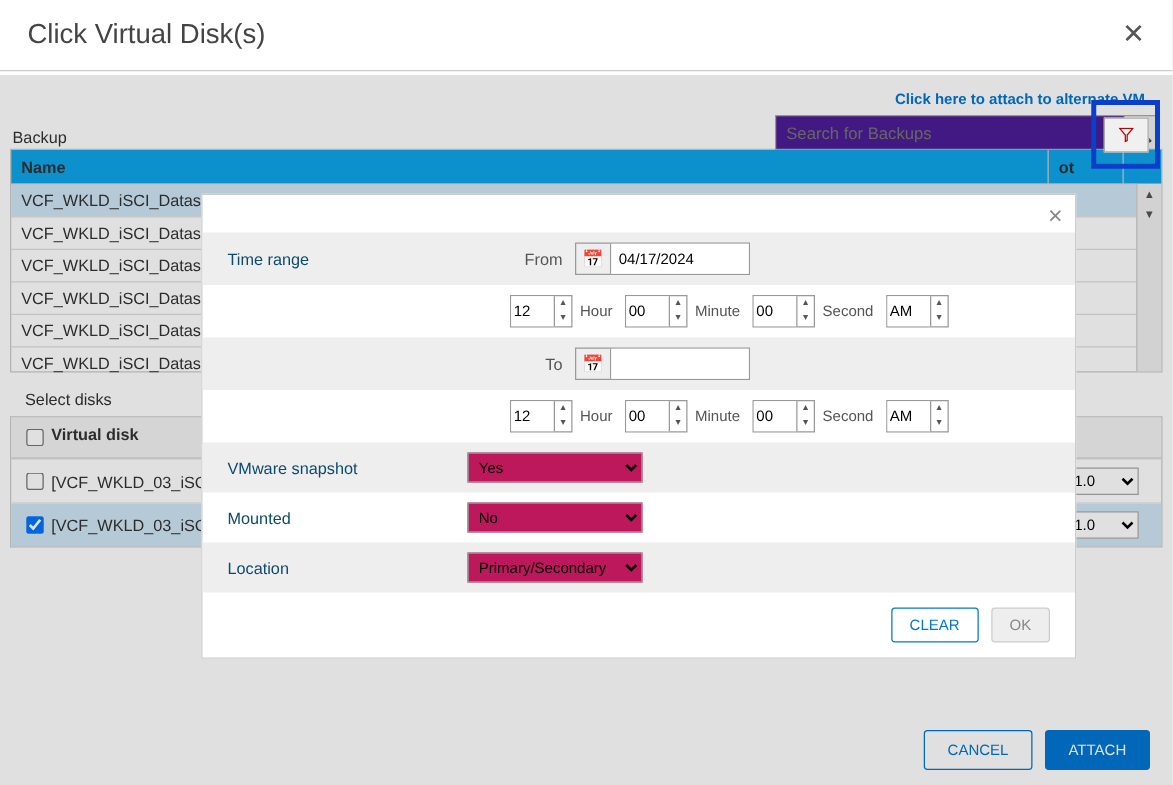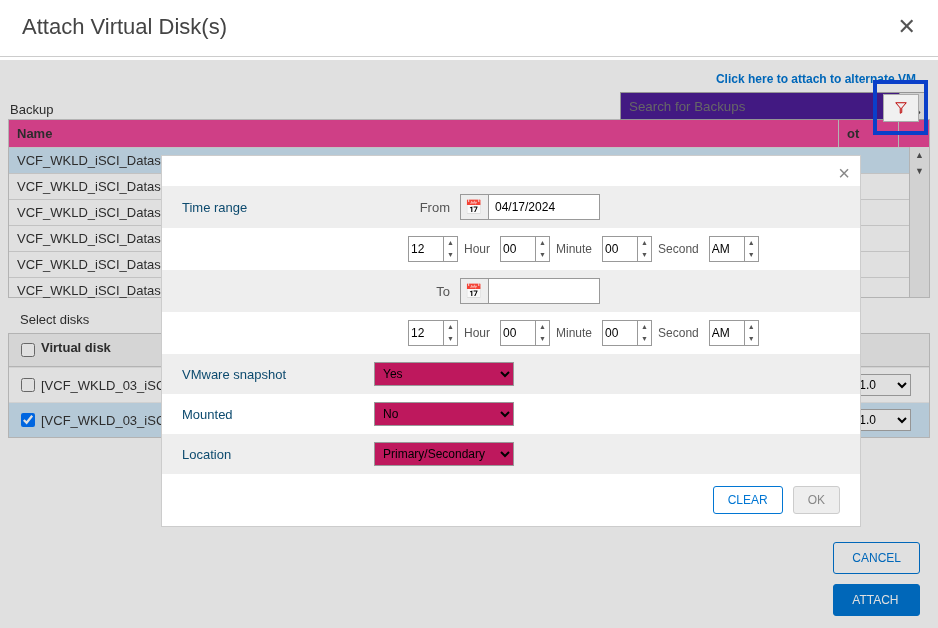--- a/index.html
+++ b/index.html
@@ -65,21 +65,21 @@
     border:4px solid #0a3fc9; display:flex; align-items:center; justify-content:center;
     z-index: 4;
   }
   .filter-inner {
     width:36px; height:28px; border:1px solid #aaa; background:#f0f0f0;
     display:flex; align-items:center; justify-content:center;
   }
   .table {
     border:1px solid #ccc; margin-top: 0;
   }
-  .table-head { display:flex; background:#ec4899; }
+  .table-head { display:flex; background:#0ea5e9; }
   .th { padding:6px 8px; font-weight:bold; border-right:1px solid #ccc; }
   .th.name { flex:1; }
   .th.ot { width:60px; }
   .th.blank { width:30px; border-right:none; }
   .row { display:flex; border-top:1px solid #ddd; padding:5px 8px; }
   .row.sel { background:#cfe5f5; }
   .scroll-col { width:20px; background:#f0f0f0; border-left:1px solid #ccc; position:relative;}
   .scroll-col .up, .scroll-col .down { height:16px; display:flex; align-items:center;justify-content:center;font-size:9px;color:#555;}
   .backup-list-body { display:flex; height:150px; }
   .rows-col { flex:1; }
@@ -87,21 +87,21 @@
   .disk-table { border:1px solid #ccc; }
   .disk-head { display:flex; background:#f3f3f3; padding:6px 8px; font-weight:bold; border-bottom:1px solid #ccc; }
   .chk { width:24px; }
   .disk-row { display:flex; align-items:center; padding:6px 8px; border-top:1px solid #eee; }
   .disk-row .vd { flex:1; }
   .disk-row.sel { background:#cfe5f5; }
   .ip-cell { width:100px; }
   .ip-select {
     width:90px; height:22px; border:1px solid #aaa; font-size:12px; background:#fff;
   }
-  .footer-btns { position:absolute; bottom:12px; right:18px; display:flex; gap:10px;flex-direction:column; }
+  .footer-btns { position:absolute; bottom:12px; right:18px; display:flex; gap:10px; }
   .btn { padding:8px 18px; border-radius:3px; font-size:12px; cursor:pointer; }
   .btn-cancel { background:#fff; border:1px solid #0176d3; color:#0176d3; }
   .btn-primary { background:#0176d3; color:#fff; border:1px solid #0176d3; }
   input[type=checkbox]{ width:14px; height:14px; }
 
   
   .filter-modal {
     position:absolute;
     left:161px; top:155px;
     width:700px; background:#fff; z-index:5;
@@ -128,21 +128,21 @@
   .form-select { width:140px; height:24px; border:1px solid #999; padding:0 4px; font-size:12px; background:#be185d; }
   .filter-footer { display:flex; justify-content:flex-end; gap:10px; padding:12px 20px 0 20px; }
   .btn-clear { background:#fff; border:1px solid #0176d3; color:#0176d3; padding:6px 14px; border-radius:3px; font-size:12px; cursor:pointer;}
   .btn-ok { background:#eee; border:1px solid #ccc; color:#888; padding:6px 14px; border-radius:3px; font-size:12px; cursor:pointer;}
   svg.funnel { width:12px; height:12px; }
 </style>
 </head>
 <body>
 
 <div class="dialog-header">
-  <div class="dialog-title">Attach Virtual Disk(s)</div>
+  <div class="dialog-title">Click Virtual Disk(s)</div>
   <div class="close-x">✕</div>
 </div>
 
 <div class="bg">
   <div class="alt-link">Click here to attach to alternate VM</div>
 
   <div class="search-row">
     <input class="search-input" type="text" placeholder="Search for Backups" style="">
     <div class="search-btn">
       <span>🔍</span>

